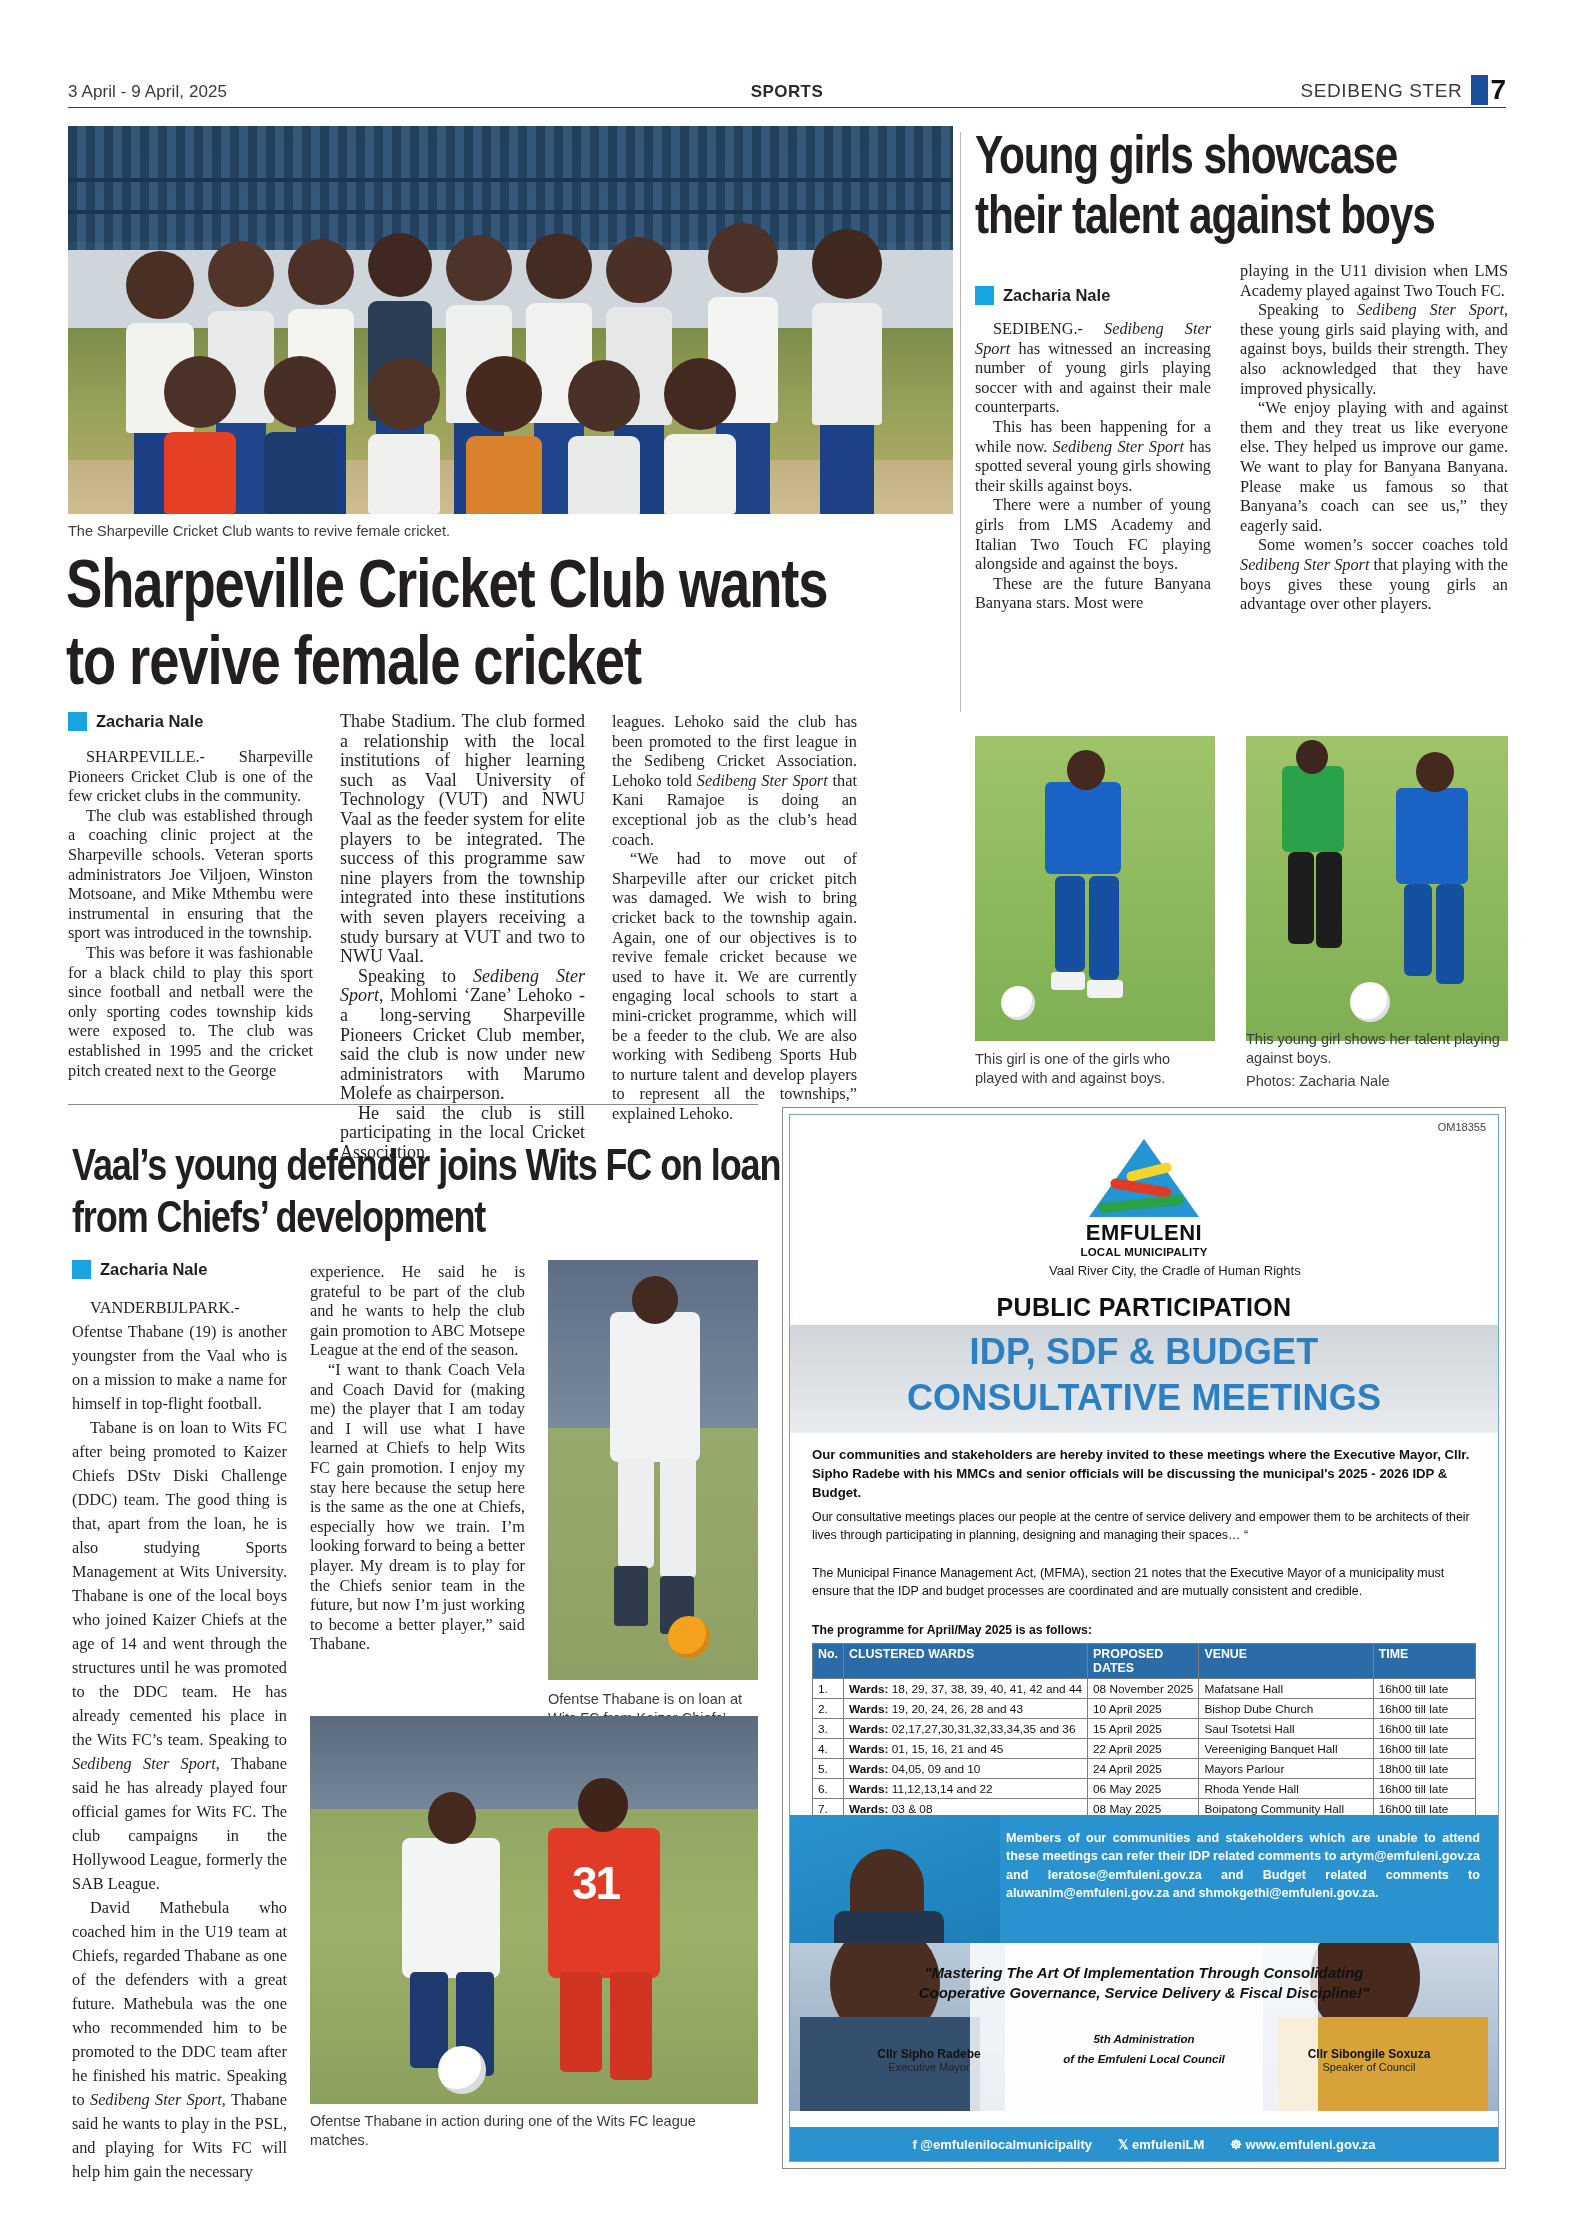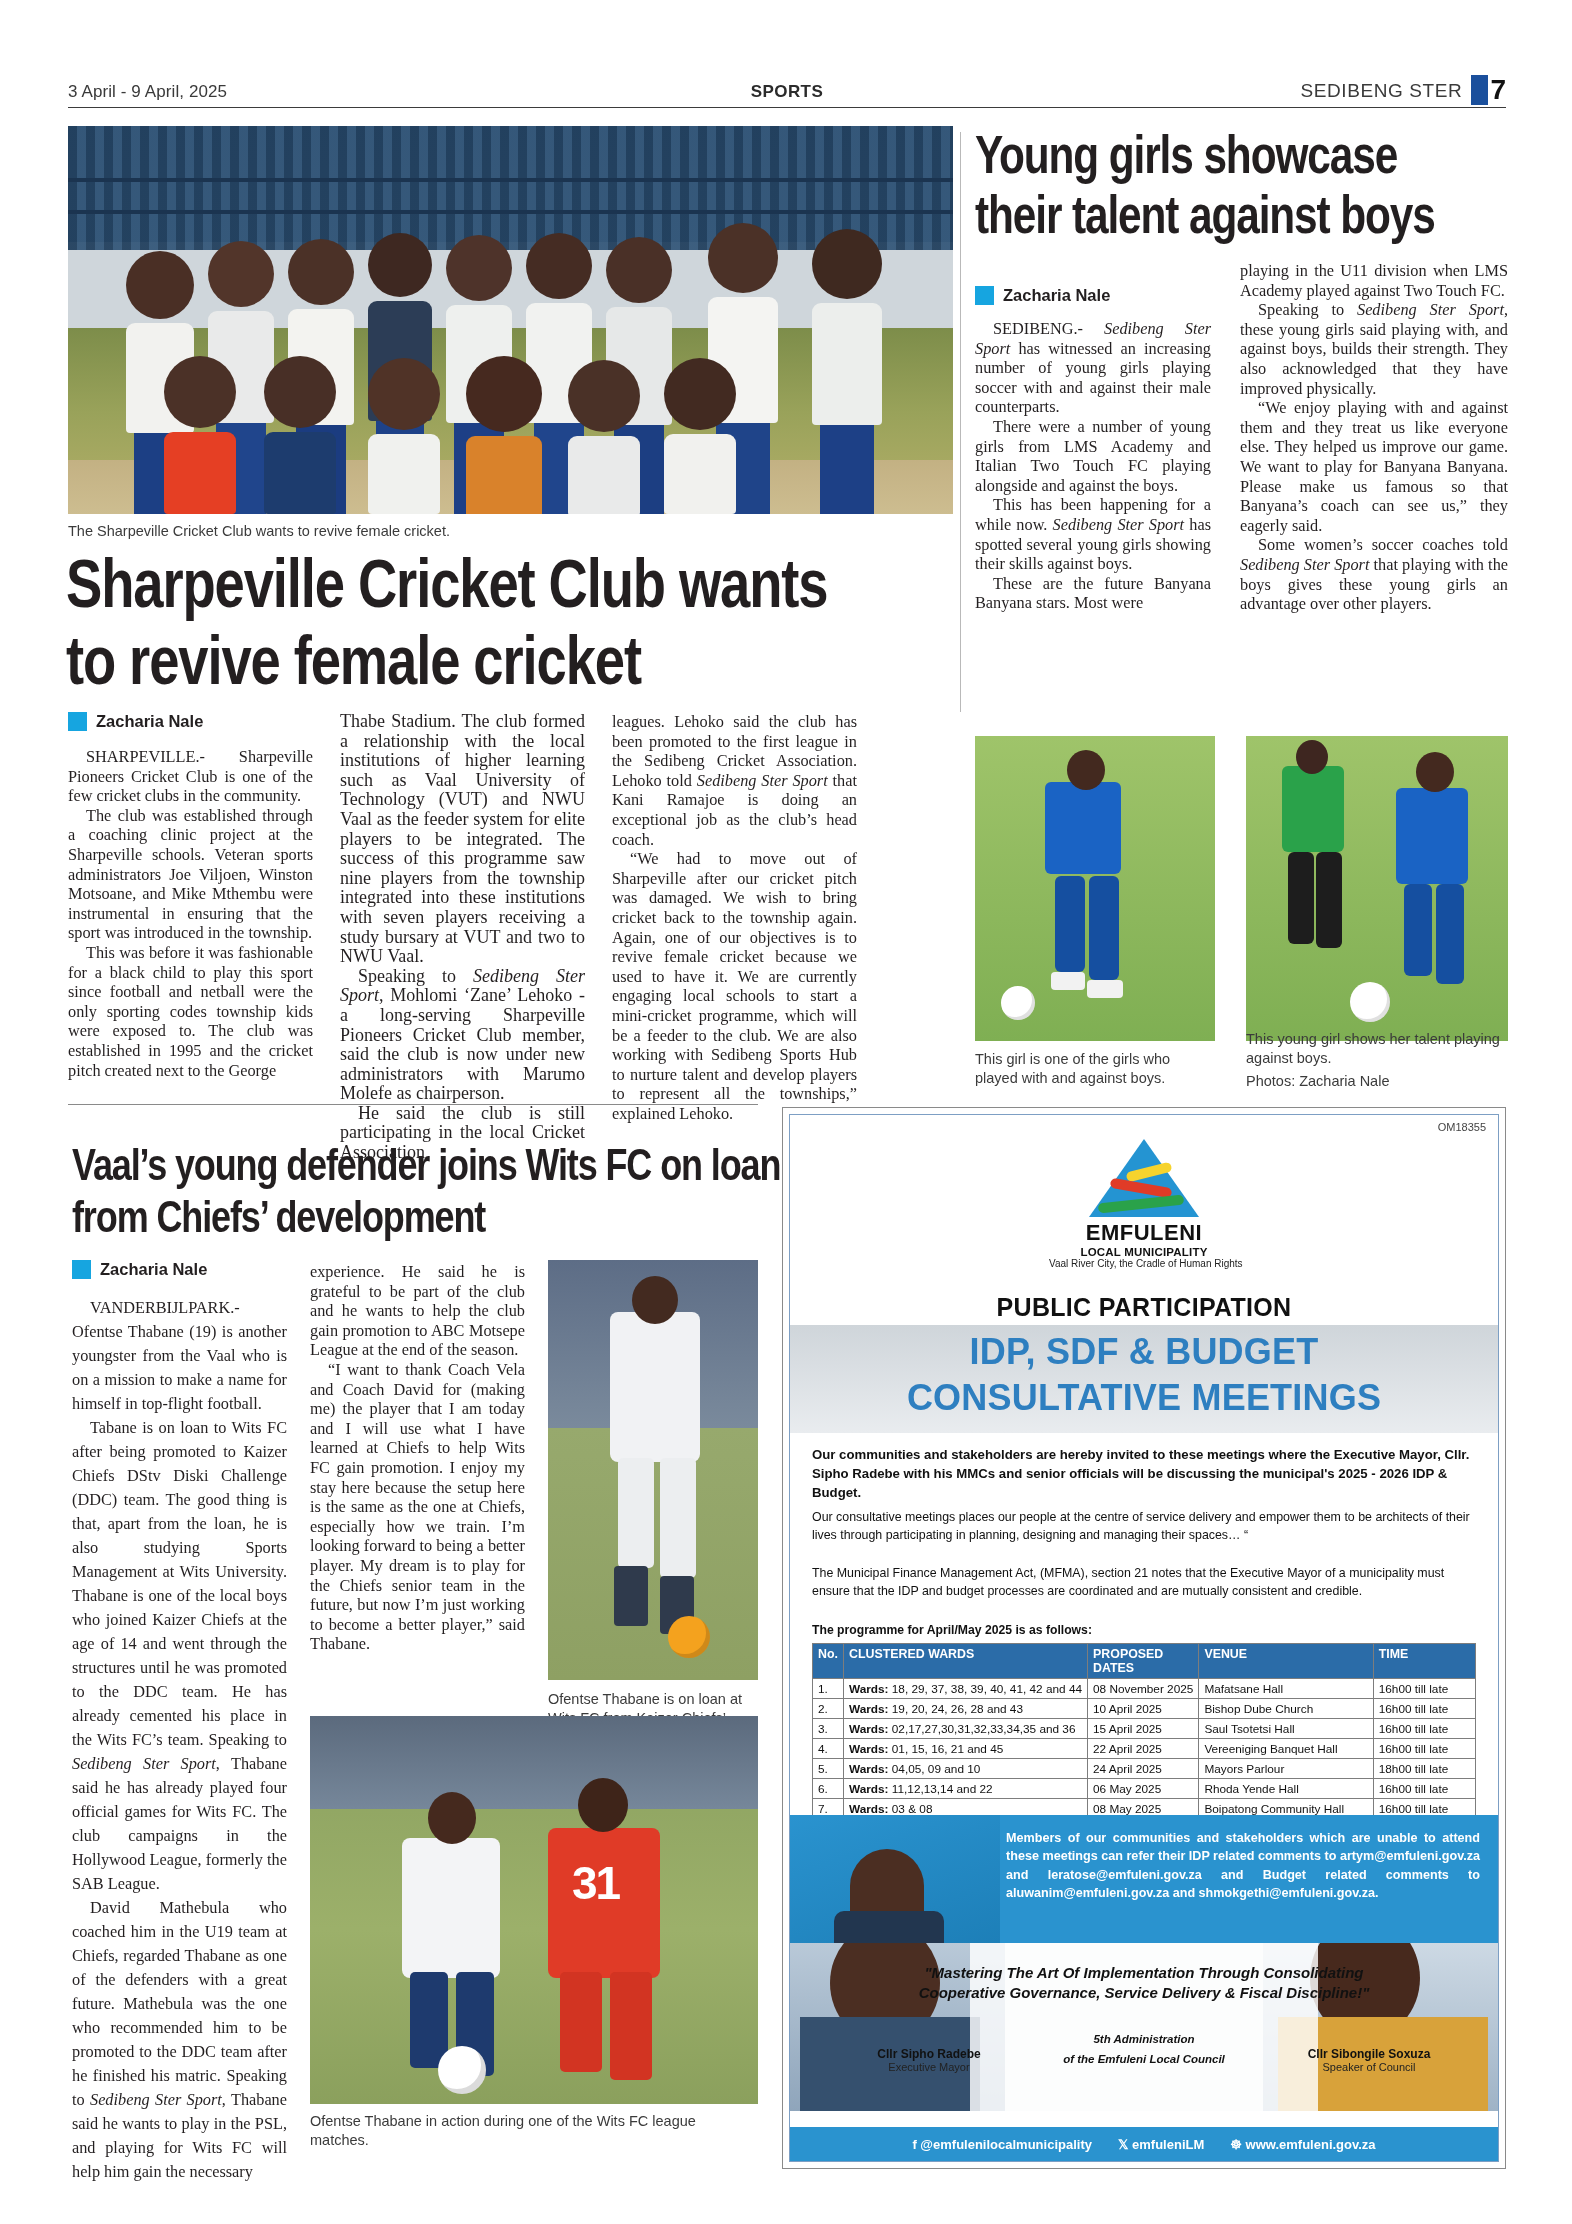--- a/index.html
+++ b/index.html
@@ -89,21 +89,21 @@
   #advert {
     position:absolute; left:782px; top:1093px; width:724px; height:1062px;
     border:1px solid #8a8a8a; background:#ffffff; overflow:hidden;
   }
   #advert .inner{position:absolute;left:6px;top:6px;right:6px;bottom:6px;border:1px solid #7d9fc4;overflow:hidden;background:#fff;}
   .om-code{position:absolute;right:12px;top:6px;font-family:"Liberation Sans",sans-serif;font-size:11px;color:#444;}
   .emf-logo{position:absolute;left:50%;top:24px;transform:translateX(-50%);width:190px;text-align:center;}
   .emf-tri{width:0;height:0;margin:0 auto;border-left:55px solid transparent;border-right:55px solid transparent;border-bottom:78px solid #2494d2;position:relative;}
   .emf-name{font-family:"Liberation Sans",sans-serif;font-weight:bold;font-size:22px;letter-spacing:.5px;color:#111;margin-top:3px;}
   .emf-sub{font-family:"Liberation Sans",sans-serif;font-weight:bold;font-size:11.5px;letter-spacing:.2px;color:#111;}
-  .emf-tag{font-family:"Liberation Sans",sans-serif;font-size:10px;color:#222;}
+  .emf-tag{font-family:"Liberation Sans",sans-serif;font-size:13px;color:#222;margin-top:5px;}
   .pp-title{position:absolute;left:0;right:0;top:178px;text-align:center;
       font-family:"Liberation Sans",sans-serif;font-weight:bold;font-size:25px;color:#111;letter-spacing:.3px;}
   .idp-band{position:absolute;left:0;right:0;top:210px;height:108px;
       background:linear-gradient(180deg,#cfd5da,#e9ecef);}
   .idp-l1,.idp-l2{position:absolute;left:0;right:0;text-align:center;
       font-family:"Liberation Sans",sans-serif;font-weight:bold;color:#2e7fc0;letter-spacing:.2px;}
   .idp-l1{top:216px;font-size:36px;}
   .idp-l2{top:262px;font-size:36px;}
   .ad-para{font-family:"Liberation Sans",sans-serif;color:#111;}
   .ad-p-bold{font-weight:bold;font-size:13.2px;line-height:1.45;}
@@ -232,22 +232,22 @@
     <div class="hl" style="font-size:53px;line-height:58px;width:670px;margin-top:2px;">their talent against boys</div>
   </div>
 
   <div style="position:absolute;left:975px;top:272px;" class="byline">
     <span class="sq"></span>
     <span class="nm">Zacharia Nale</span>
   </div>
 
   <div class="body-col" style="position:absolute;left:975px;top:305px;width:236px;font-size:16.3px;line-height:19.6px;">
     <p><span style="font-variant:small-caps;">SEDIBENG.-</span> <i>Sedibeng Ster Sport</i> has witnessed an increasing number of young girls playing soccer with and against their male counterparts.</p>
+    <p>This has been happening for a while now. <i>Sedibeng Ster Sport</i> has spotted several young girls showing their skills against boys.</p>
     <p>There were a number of young girls from LMS Academy and Italian Two Touch FC playing alongside and against the boys.</p>
-    <p>This has been happening for a while now. <i>Sedibeng Ster Sport</i> has spotted several young girls showing their skills against boys.</p>
     <p>These are the future Banyana Banyana stars. Most were</p>
   </div>
 
   <div class="body-col" style="position:absolute;left:1240px;top:247px;width:268px;font-size:16.3px;line-height:19.6px;">
     <p class="noind">playing in the U11 division when LMS Academy played against Two Touch FC.</p>
     <p>Speaking to <i>Sedibeng Ster Sport</i>, these young girls said playing with, and against boys, builds their strength. They also acknowledged that they have improved physically.</p>
     <p>“We enjoy playing with and against them and they treat us like everyone else. They helped us improve our game. We want to play for Banyana Banyana. Please make us famous so that Banyana’s coach can see us,” they eagerly said.</p>
     <p>Some women’s soccer coaches told <i>Sedibeng Ster Sport</i> that playing with the boys gives these young girls an advantage over other players.</p>
   </div>
 

